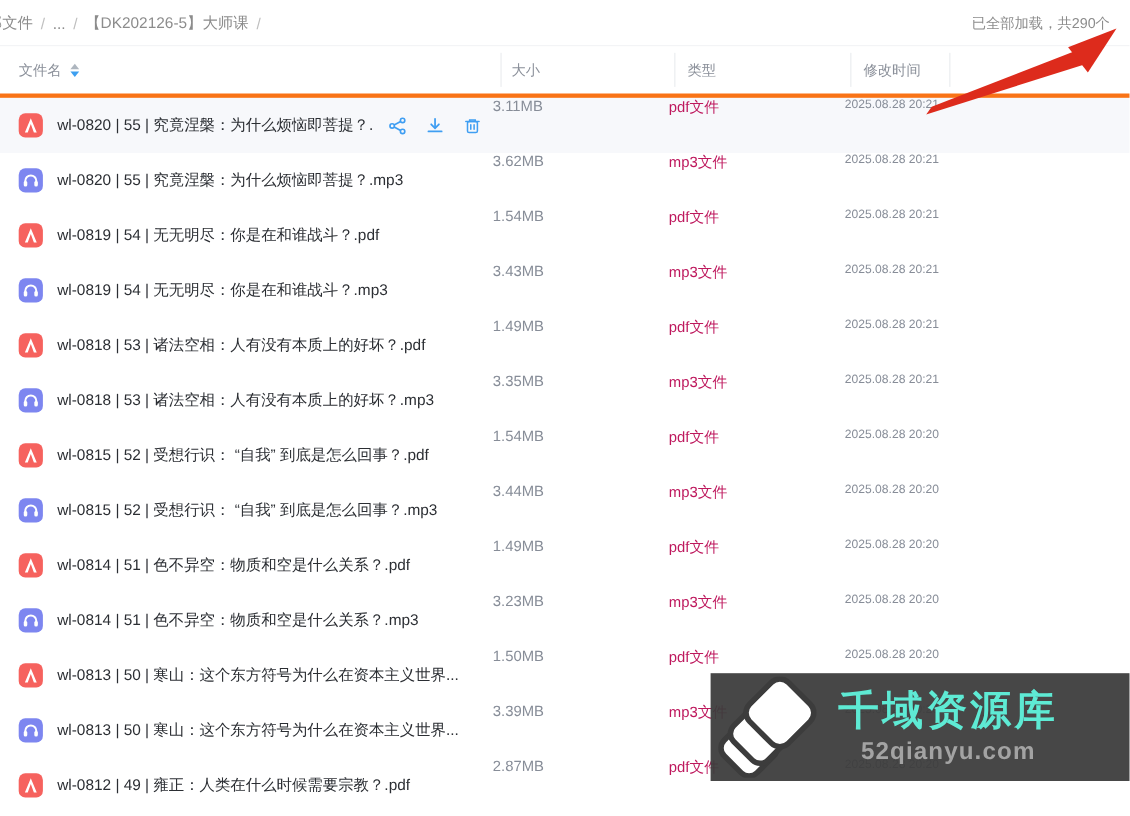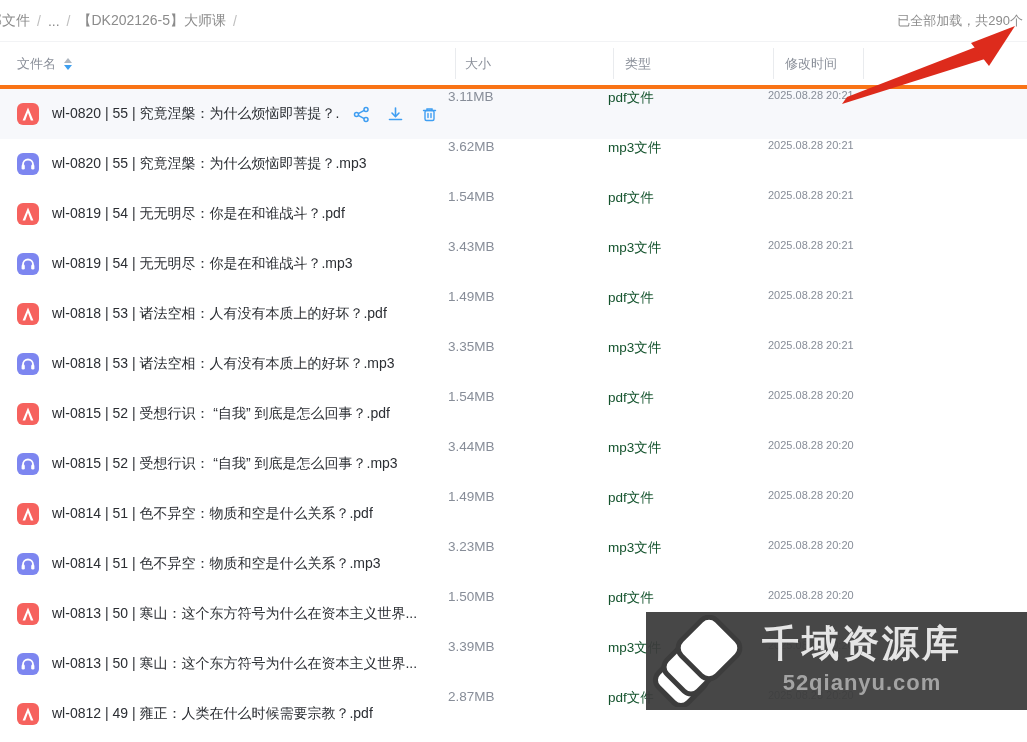--- a/index.html
+++ b/index.html
@@ -8,21 +8,21 @@
   .page{position:relative;width:1027px;height:742px;background:#fff;overflow:hidden;}
 
   
   .topbar{position:relative;height:41px;border-bottom:1px solid #f2f3f5;
           display:flex;align-items:center;justify-content:space-between;overflow:hidden;}
   .crumbs{display:flex;align-items:center;white-space:nowrap;font-size:14px;color:#8c8c8c;
           margin-left:-12px;}
   .crumbs .sep{margin:0 7px;color:#bfbfbf;}
   .crumb{cursor:pointer;}
   .crumb.current{color:#262626;}
-  .status{font-size:13px;color:#8c8c8c;padding-right:4px;white-space:nowrap;}
+  .status{font-size:13px;color:#8c8c8c;padding-right:18px;white-space:nowrap;}
 
   
   .thead{position:relative;height:43px;border-bottom:4px solid #f97316;font-size:13px;color:#8a8f99;}
   .hlabel{position:absolute;top:0;height:43px;display:flex;align-items:center;}
   .hdiv{position:absolute;top:6px;bottom:6px;width:1px;background:#e9ebee;}
   .sortbox{display:inline-flex;flex-direction:column;margin-left:8px;gap:2px;cursor:pointer;}
   .tri{width:0;height:0;border-left:4px solid transparent;border-right:4px solid transparent;}
   .tri.up{border-bottom:5px solid #aeb6bf;}
   .tri.down{border-top:5px solid #3d9ff0;}
 
@@ -32,33 +32,33 @@
   .r.hovered{background:#f7f8fb;}
   .c-name{flex:0 0 448px;display:flex;align-items:center;padding-left:17px;box-sizing:border-box;overflow:hidden;}
   .fico{flex:0 0 22px;width:22px;height:22px;border-radius:6px;margin-right:13px;
         display:flex;align-items:center;justify-content:center;}
   .fico.pdf{background:#f6625e;}
   .fico.mp3{background:#7d86f0;}
   .fname{font-size:14px;color:#2b2e33;white-space:nowrap;}
   .acts{display:flex;align-items:center;margin-left:14px;gap:17px;}
   .aico{display:inline-flex;width:17px;height:17px;align-items:center;justify-content:center;cursor:pointer;}
   .c-size{flex:0 0 160px;font-size:13.5px;color:#878d98;}
-  .c-type{flex:0 0 160px;font-size:13.5px;color:#14532d;}
+  .c-type{flex:0 0 160px;font-size:13.5px;color:#be185d;}
   .c-time{flex:1;font-size:11px;color:#878d98;}
 
   
   .arrow-annot{position:absolute;left:828px;top:12px;width:199px;height:100px;pointer-events:none;}
 
   
   .watermark{position:absolute;left:646px;top:612px;width:381px;height:98px;
              background:rgba(60,60,60,0.94);display:flex;align-items:center;z-index:5;}
   .wm-logo{flex:0 0 108px;height:92px;margin-left:6px;}
   .wm-txt{display:flex;flex-direction:column;align-items:center;margin-left:2px;}
-  .wm-title{color:#e5e5e5;font-size:37px;font-weight:bold;letter-spacing:3px;line-height:1.1;
-            font-family:Liberation Mono, monospace;}
+  .wm-title{color:#5eead4;font-size:37px;font-weight:bold;letter-spacing:3px;line-height:1.1;
+            font-family:Liberation Sans, sans-serif;}
   .wm-url{color:#a3a3a3;font-size:22px;font-weight:bold;letter-spacing:1px;margin-top:3px;
           font-family:Liberation Sans, sans-serif;}
 </style>
 </head>
 <body>
 
 <div class="page">
 
   <div class="topbar">
     <div class="crumbs">

